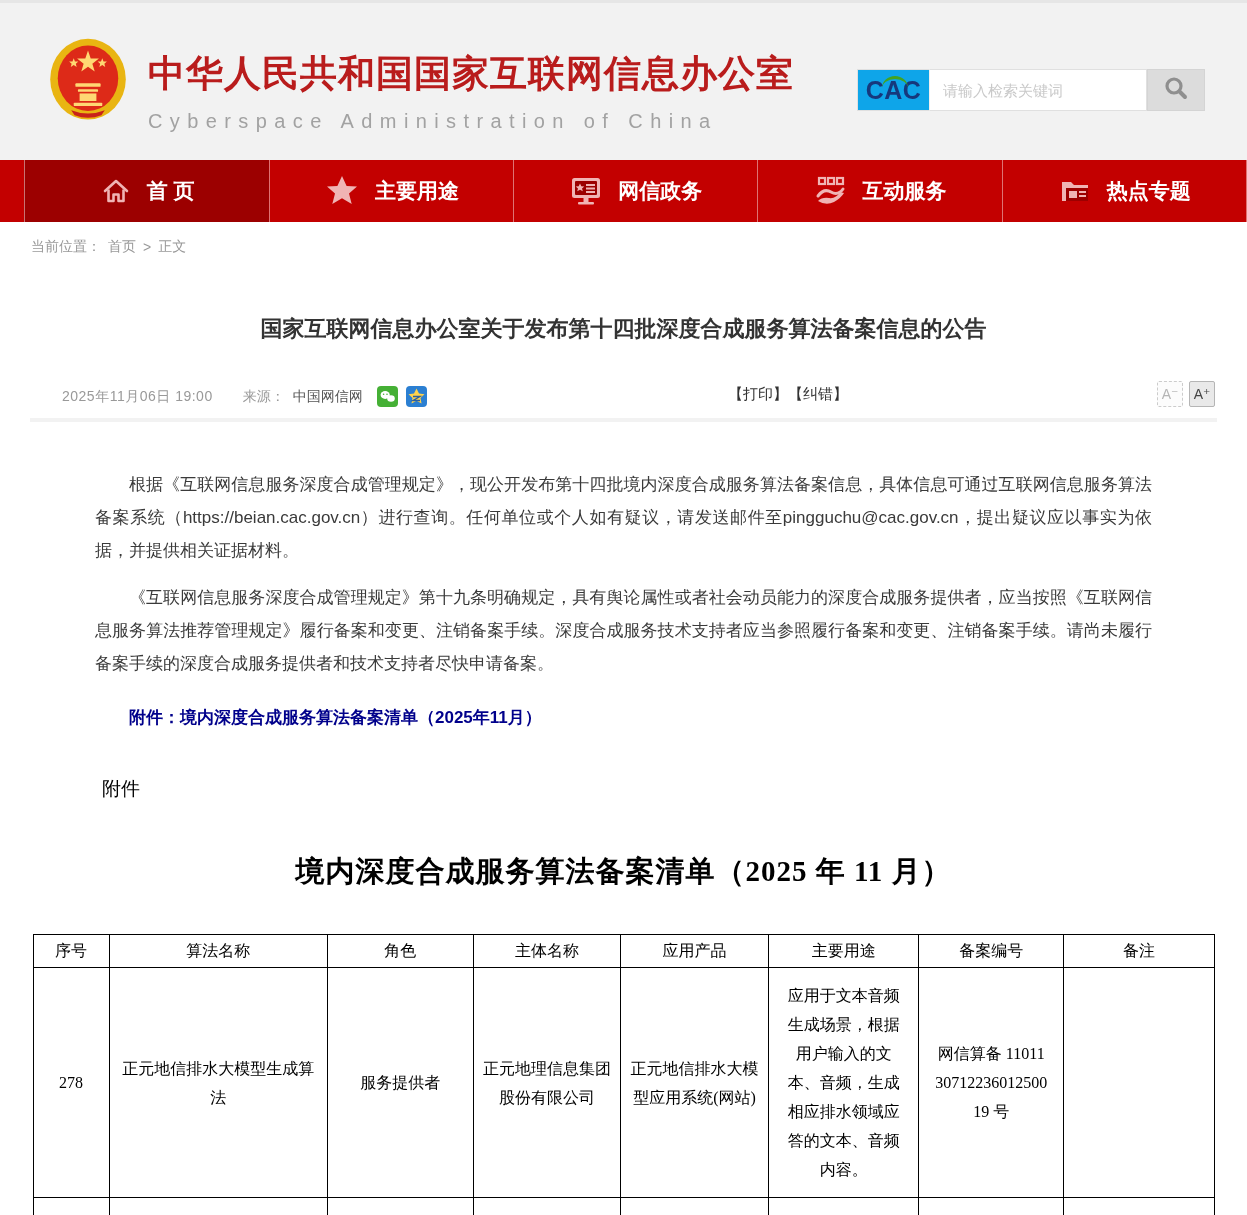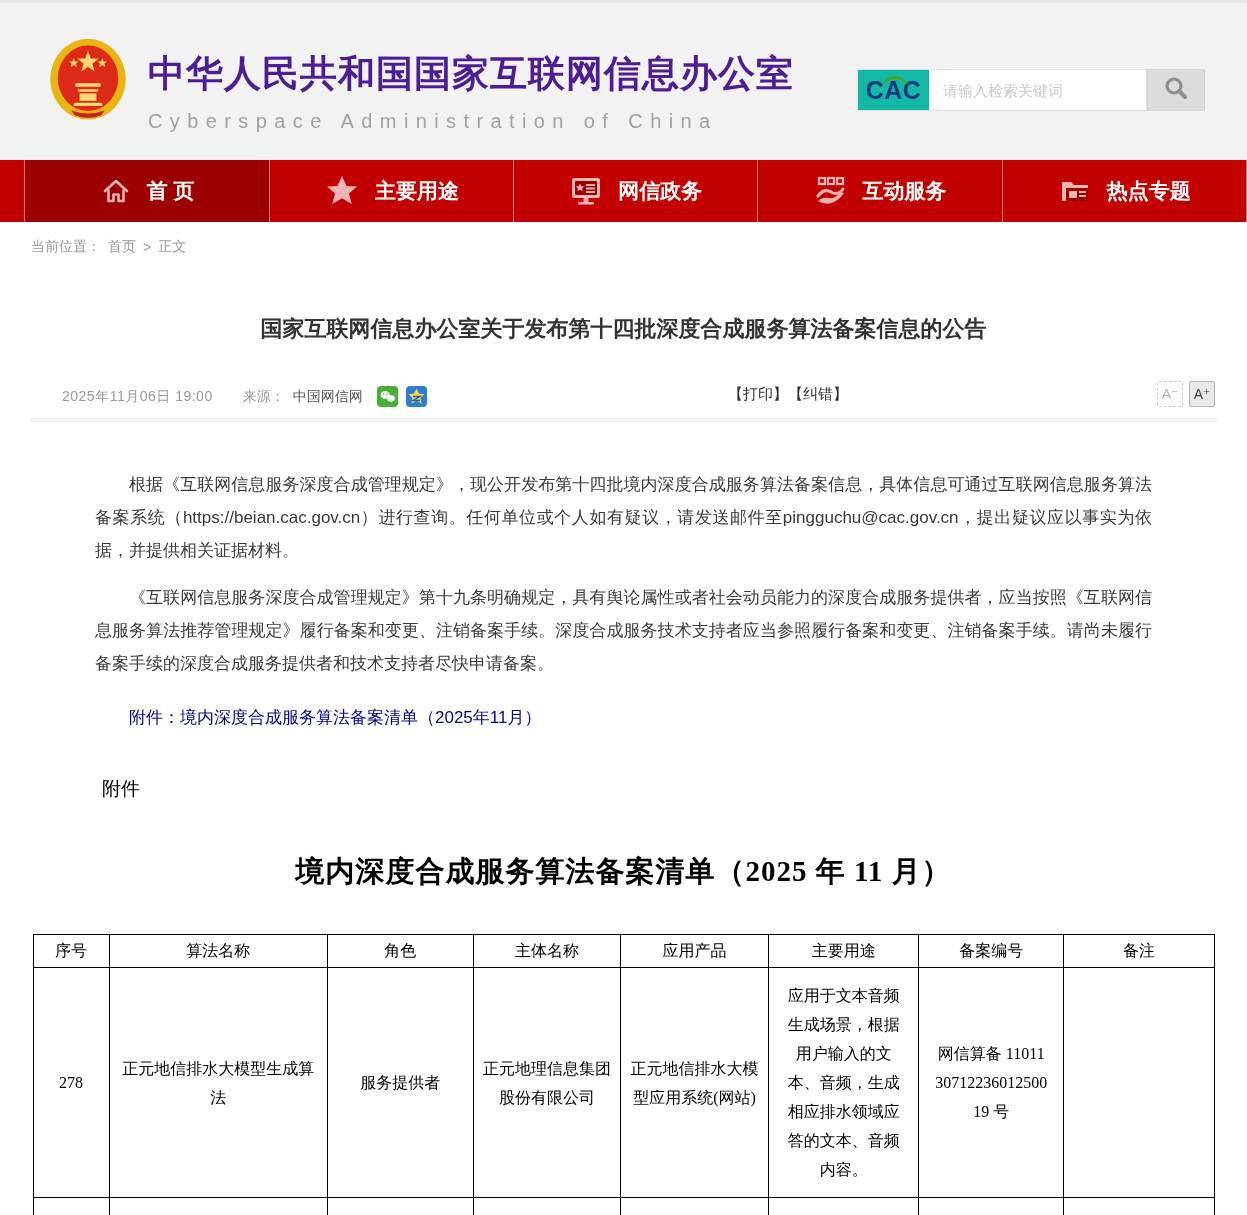--- a/index.html
+++ b/index.html
@@ -3,24 +3,24 @@
 <meta charset="utf-8">
 <style>
   * { box-sizing: border-box; margin: 0; padding: 0; }
   html,body { width:1247px; height:1215px; overflow:hidden; background:#fff;
     font-family:"Liberation Sans","DejaVu Sans",sans-serif; }
 
   
   .site-header { position:relative; height:160px; background:#f2f2f2; border-top:3px solid #e6e6e6; }
   .emblem { position:absolute; left:46px; top:32px; width:84px; height:90px; }
   .titles { position:absolute; left:148px; top:46px; }
-  .site-title { font-size:37px; font-weight:bold; color:#4c1d95; letter-spacing:1px; white-space:nowrap; }
+  .site-title { font-size:37px; font-weight:bold; color:#b91c1c; letter-spacing:1px; white-space:nowrap; }
   .site-subtitle { margin-top:11px; font-size:20px; color:#a2a2a2; letter-spacing:7.4px; white-space:nowrap; }
   .search { position:absolute; right:42px; top:66px; height:42px; display:flex; align-items:stretch; }
-  .cac-logo { width:72px; background:#14b8a6; border:1px solid #e0e0e0; border-right:none;
+  .cac-logo { width:72px; background:#0ea5e9; border:1px solid #e0e0e0; border-right:none;
     display:flex; align-items:center; justify-content:center; position:relative;
     font-weight:bold; font-size:25px; color:#16387c; letter-spacing:0.5px; }
   .cac-logo .arc { position:absolute; top:6px; left:24px; width:26px; height:12px;
     border-top:3.5px solid #44a321; border-radius:50% 50% 0 0 / 100% 100% 0 0; }
   .search-input { width:218px; border:1px solid #e0e0e0; border-left:1px solid #f0f0f0;
     padding:0 13px; font-size:15px; color:#333; outline:none; font-family:inherit; }
   .search-input::placeholder { color:#c9c9c9; }
   .search-btn { width:58px; background:#dcdcdc; border:1px solid #d4d4d4; cursor:pointer;
     display:flex; align-items:center; justify-content:center; }
 
@@ -53,21 +53,21 @@
   .meta-print a { color:#333; text-decoration:none; cursor:pointer; }
   .meta-fonts { position:absolute; right:2px; top:0; display:flex; gap:6px; }
   .font-btn { width:26px; height:26px; font-size:14px; cursor:pointer; font-family:inherit;
     color:#b5b5b5; background:#fcfcfc; border:1px dashed #ccc; border-radius:2px; }
   .font-btn.plus { border:1px solid #b5b5b5; background:#e9e9e9; color:#444; }
   .divider { margin-top:9px; height:4px; background:#f2f2f2; }
 
   .article-body { padding:0 65px; margin-top:46px; font-size:17px; line-height:33px; color:#3a3a3a; }
   .article-body p { text-indent:2em; text-align:justify; margin-bottom:14px; }
   .attach-p { margin-top:21px; }
-  .attach-link { color:#00008b; font-weight:normal; text-decoration:none; cursor:pointer; }
+  .attach-link { color:#00008b; font-weight:bold; text-decoration:none; cursor:pointer; }
 
   
   .attachment-section { font-family:"Liberation Serif","DejaVu Serif",serif; color:#000; }
   .attach-label { margin:42px 0 0 72px; font-size:19px; }
   .table-title { margin-top:50px; text-align:center; font-size:29px; font-weight:bold; letter-spacing:1px; }
   table { margin:42px auto 0; width:1182px; border-collapse:collapse; table-layout:fixed; font-size:16px; }
   th, td { border:1px solid #000; text-align:center; vertical-align:middle;
     font-weight:normal; padding:2px 8px; }
   thead th { height:33px; }
   tr.data-row td { height:230px; line-height:29px; }

